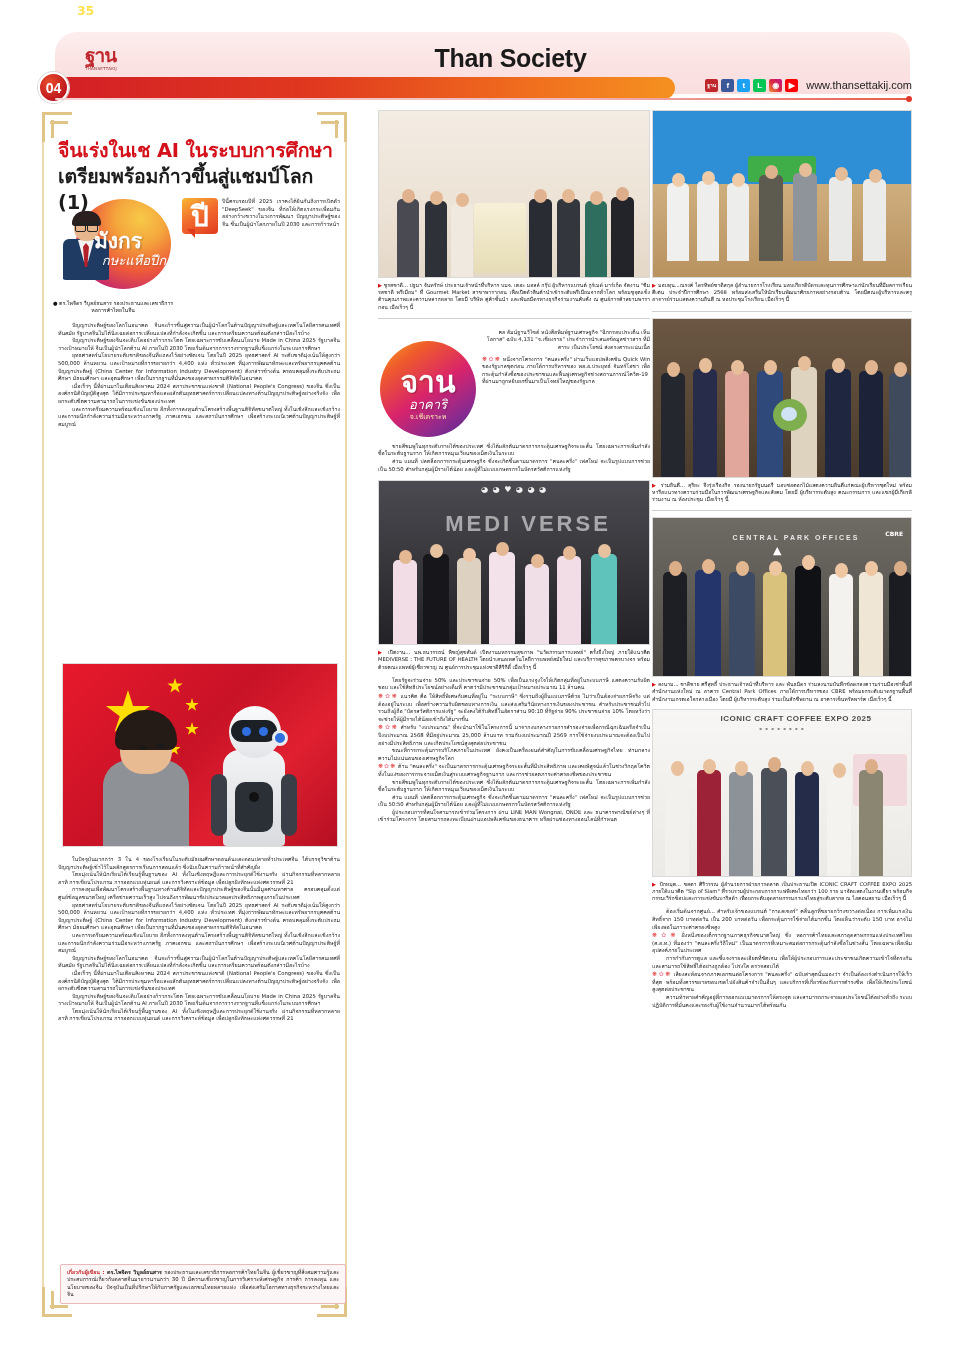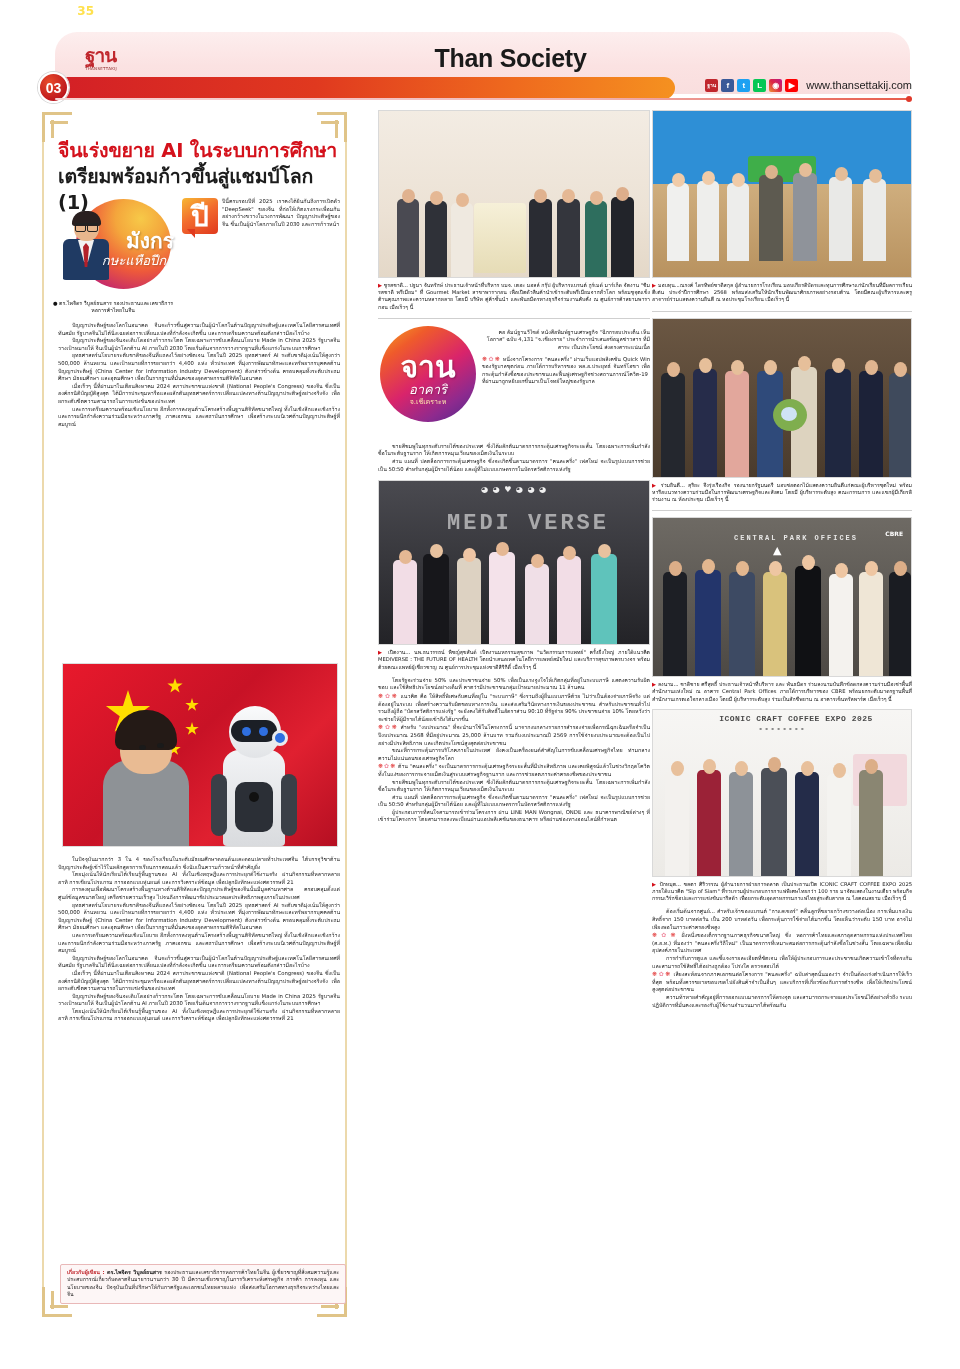--- a/index.html
+++ b/index.html
@@ -125,21 +125,21 @@
   .bp-hair{position:absolute;left:10px;top:1px;width:29px;height:15px;border-radius:14px 14px 3px 3px;background:#2a2020;}
   .bp-glass{position:absolute;left:13px;top:13px;width:23px;height:7px;border-top:1.4px solid #222;}
   .bp-glass:before,.bp-glass:after{content:"";position:absolute;top:0;width:9px;height:6px;border:1.3px solid #222;border-radius:2px;}
   .bp-glass:before{left:0;} .bp-glass:after{right:0;}
   .bp-body{position:absolute;left:1px;top:29px;width:46px;height:41px;background:#1f3a63;border-radius:6px 6px 0 0;}
   .bp-shirt{position:absolute;left:16px;top:30px;width:16px;height:22px;background:#f2f2f2;
     clip-path:polygon(0 0,100% 0,62% 100%,38% 100%);}
   .bp-tie{position:absolute;left:21px;top:33px;width:6px;height:24px;background:#b3202a;
     clip-path:polygon(50% 0,100% 16%,72% 100%,28% 100%,0 16%);}
   .badge-t1 {
-    position:absolute; left:32px; top:34px; width:80px; text-align:right;
+    position:absolute; left:32px; top:34px; width:80px; text-align:left;
     font-size:21px; font-weight:bold; color:#fff; line-height:22px;
     text-shadow:1px 1px 2px rgba(0,0,0,.25); font-family:"DejaVu Sans",sans-serif;
   }
   .badge-t2 {
     position:absolute; left:30px; top:57px; width:84px; text-align:center;
     font-size:13px; color:#fff; line-height:15px; font-style:italic;
     text-shadow:1px 1px 2px rgba(0,0,0,.2); font-family:"DejaVu Sans",sans-serif;
   }
   .badge-caption {
     position:absolute; left:52px; top:300px; width:122px;
@@ -191,21 +191,21 @@
   .photo { position:relative; border:1px solid #d9d9d9; overflow:hidden; background:#eee; }
   .caption { font-size:5.2px; line-height:7.2px; color:#151515; text-align:justify;
     margin-top:4px; }
   .caption .cap-arrow { color:#d4111b; font-weight:bold; }
 
   .hr-thin { height:1px; background:#cfcfcf; margin:7px 0 6px; }
 
   
   .jarn-wrap { position:relative; height:112px; margin-top:4px; }
   .jarn-circle {
-    position:absolute; left:2px; top:1px; width:96px; height:96px; border-radius:50%;
+    position:absolute; left:2px; top:16px; width:96px; height:96px; border-radius:50%;
     background:linear-gradient(145deg,#f5a623 0%,#ef5b2b 22%,#d9246b 52%,#8e2a8e 78%,#4b2a8c 100%);
     overflow:hidden;
   }
   .jarn-t1 { position:absolute; left:0; top:26px; width:96px; text-align:center;
     font-size:30px; font-weight:bold; color:#fff; font-family:"DejaVu Sans",sans-serif;
     text-shadow:1px 1px 2px rgba(0,0,0,.28); line-height:30px; }
   .jarn-t2 { position:absolute; left:0; top:56px; width:96px; text-align:center;
     font-size:13px; color:#fff; font-style:italic; line-height:15px;
     text-shadow:1px 1px 2px rgba(0,0,0,.25);}
   .jarn-t3 { position:absolute; left:0; top:72px; width:96px; text-align:center;
@@ -228,41 +228,41 @@
   .stage-green { position:absolute; left:37%; top:27%; width:26%; height:16%; background:#3fae49; border-radius:3px; }
   .stage-floor { position:absolute; left:0; top:44%; right:0; bottom:0;
     background:linear-gradient(180deg,#cfae7e,#b8925f); }
 
   .dark-bg { position:absolute; inset:0; background:linear-gradient(180deg,#3a3a3c,#2a2a2c); }
   .wood-bg { position:absolute; inset:0; background:linear-gradient(180deg,#6b5743,#4a3b2c); }
   .medi-bg  { position:absolute; inset:0; background:linear-gradient(180deg,#4a4a50,#232327); }
   .coffee-bg{ position:absolute; inset:0; background:linear-gradient(180deg,#f7f6f4,#eceae6); }
 
   .ph-title { position:absolute; color:#fff; font-weight:bold;
-    font-family:Liberation Mono, monospace;padding-left:28px; }
+    font-family:Liberation Sans, sans-serif;padding-left:28px; }
 
   .flag-bg { position:absolute; inset:0; background:linear-gradient(135deg,#e8192c 0%,#c81226 45%,#e02030 70%,#b50f22 100%); }
   .star { position:absolute; background:#ffde00;
     clip-path:polygon(50% 0%,61% 35%,98% 35%,68% 57%,79% 91%,50% 70%,21% 91%,32% 57%,2% 35%,39% 35%); }
 </style>
 </head>
 <body>
 
 <div class="page">
 
   <div class="masthead">
     <div class="logo-thun">
       <div class="lg-main">ฐาน</div>
       <div class="lg-sub">THANSETTAKIJ</div>
     </div>
     <div class="section-title">Than Society</div>
   </div>
 
   <div class="issuebar"></div>
-  <div class="page-badge">03</div>
+  <div class="page-badge">04</div>
   <div class="issue-text">
     <span>ปีที่</span>
     <b>35</b>
     <span>ฉบับที่ 4,131 วันที่ 14-17 กันยายน พ.ศ. 2568</span>
   </div>
 
   <div class="socialbar">
     <span class="sic sic-news">ฐาน</span>
     <span class="sic sic-fb">f</span>
     <span class="sic sic-tw">t</span>
@@ -297,21 +297,21 @@
       </div>
     <div class="corner c-br">
         <i class="h1"></i>
         <i class="v1"></i>
         <i class="h2"></i>
         <i class="v2"></i>
       </div>
   </div>
 
   <div class="headline">
-    <div class="hl1">จีนเร่งขยาย AI ในระบบการศึกษา</div>
+    <div class="hl1">จีนเร่งในเช AI ในระบบการศึกษา</div>
     <div class="hl2">เตรียมพร้อมก้าวขึ้นสู่แชมป์โลก (1)</div>
   </div>
 
   <div class="colbadge">
     <div class="badge-circle"></div>
     <div class="badge-portrait">
       <div class="bp-body"></div>
         <div class="bp-shirt"></div>
         <div class="bp-tie"></div>
       <div class="bp-head"></div>

